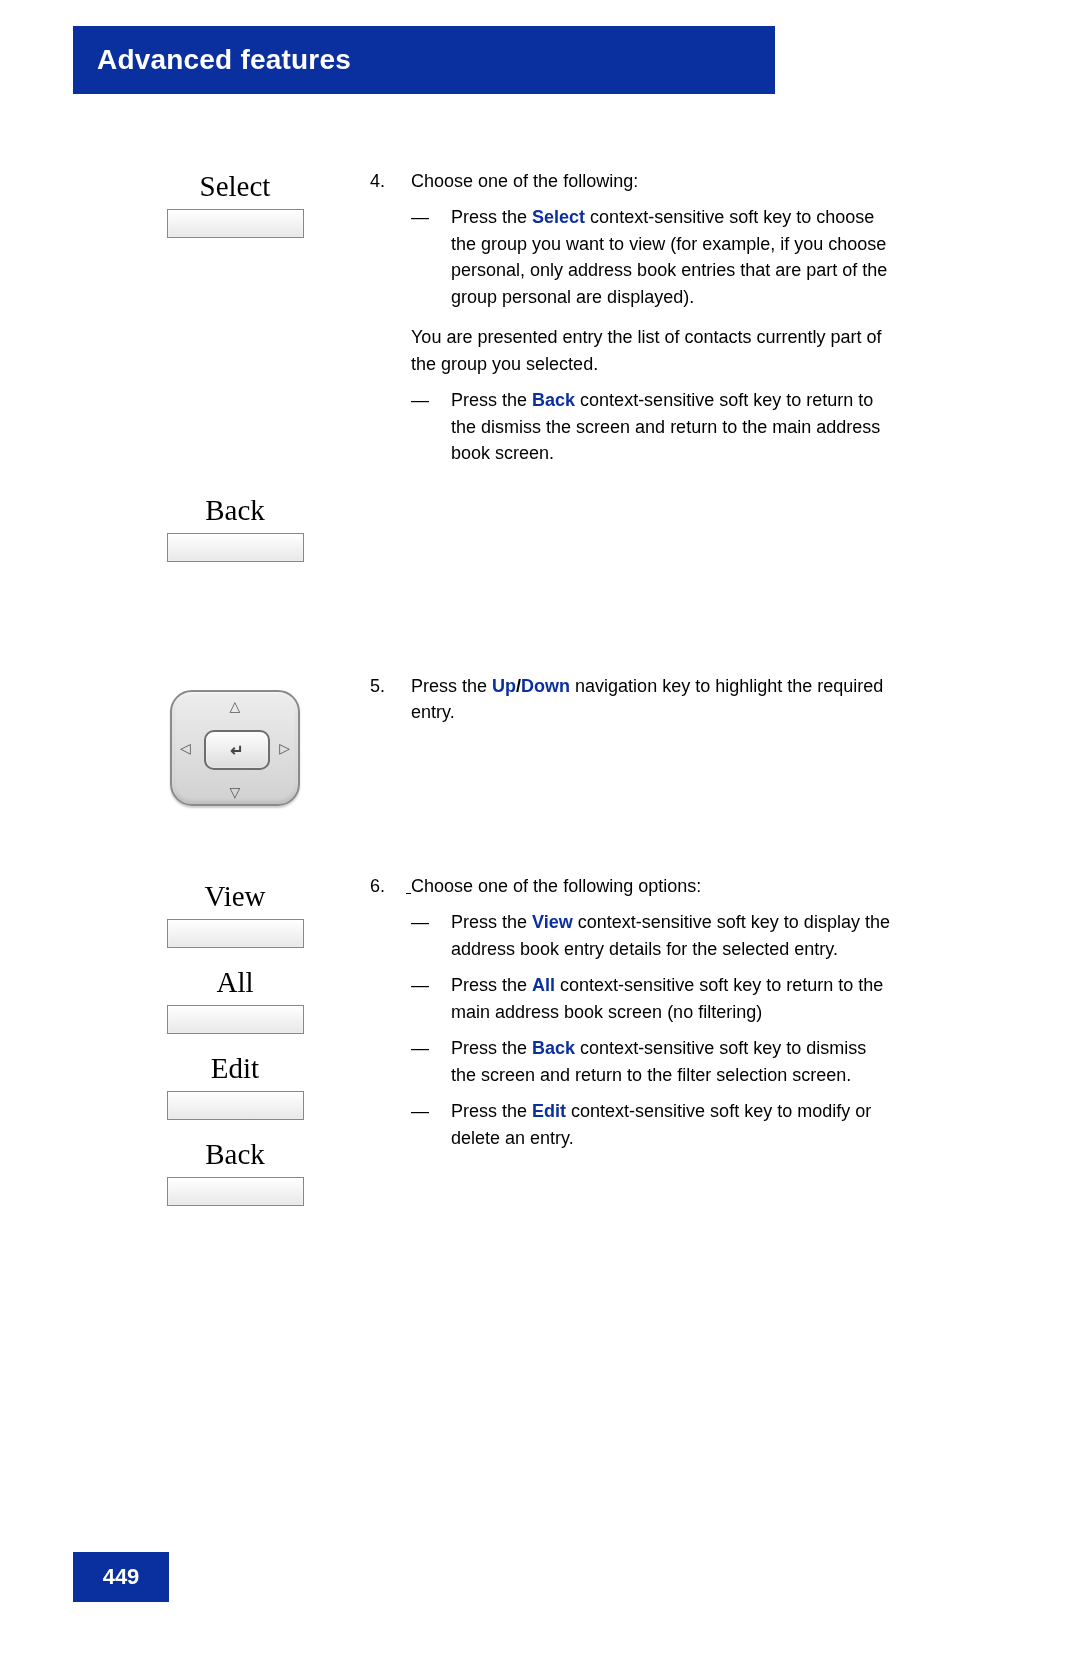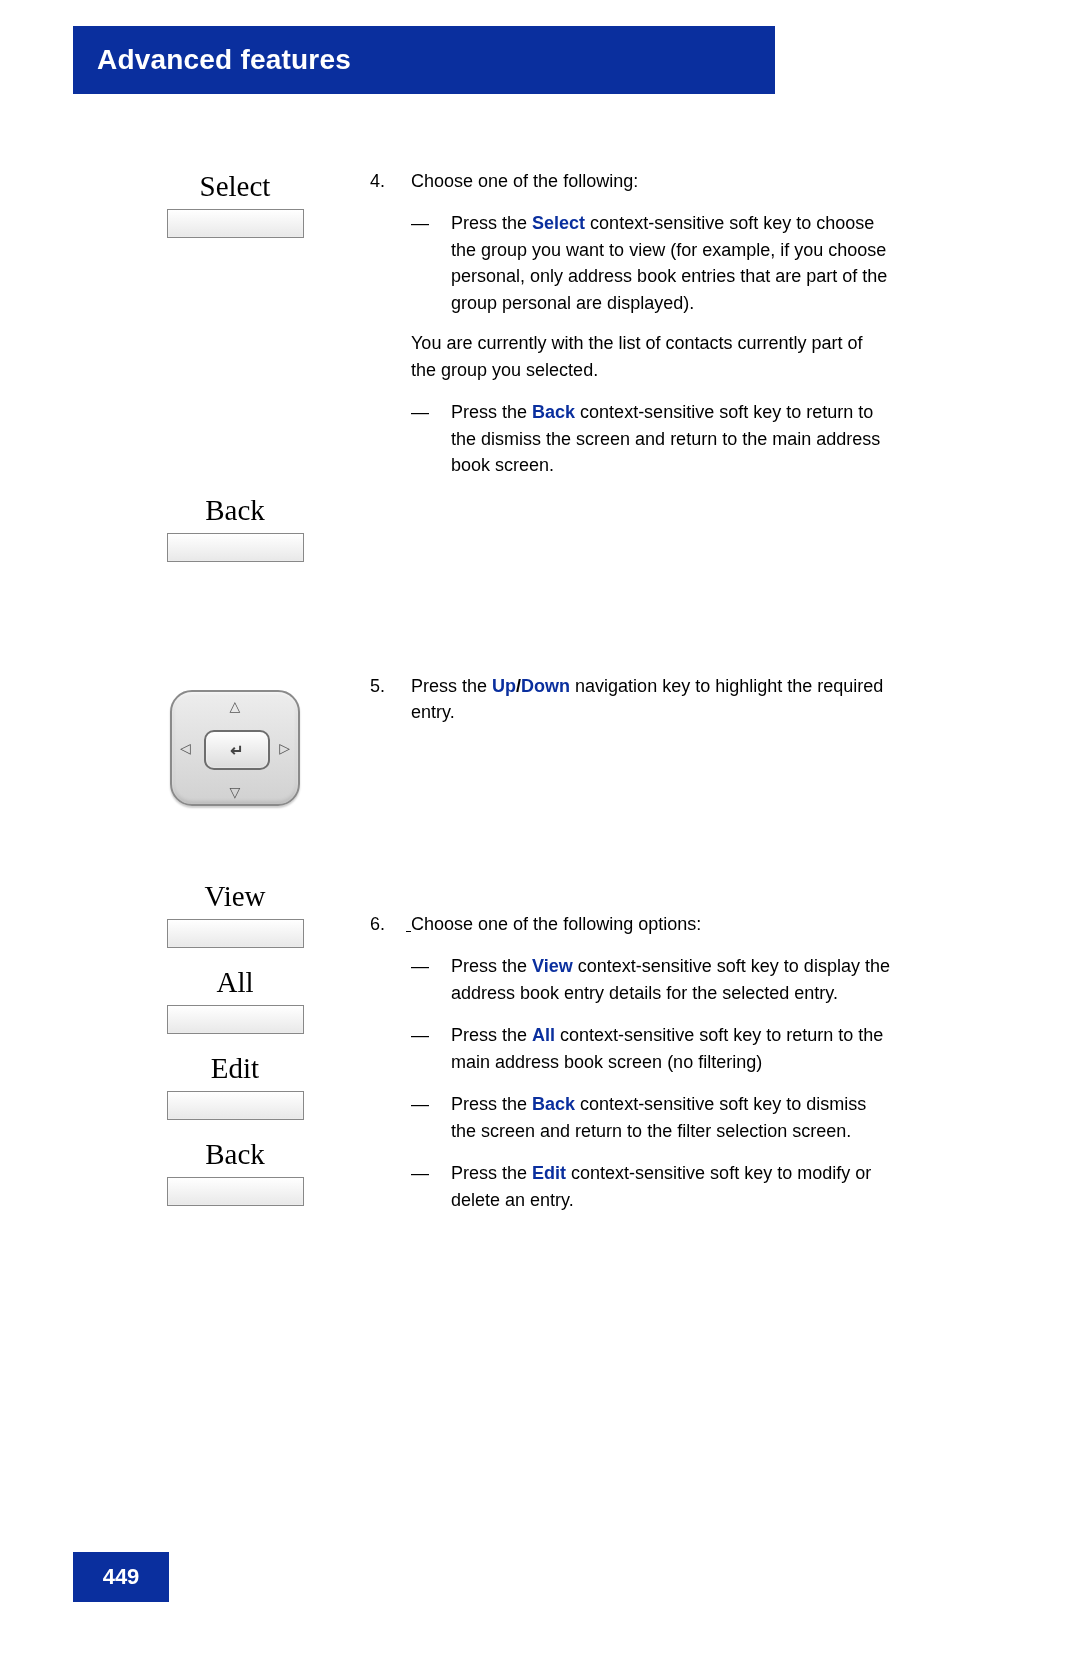--- a/index.html
+++ b/index.html
@@ -125,21 +125,21 @@
     vertical-align: top;
   }
   .step-body {
     display: inline-block;
     width: 480px;
     vertical-align: top;
   }
   .dash-item {
     padding-left: 40px;
     position: relative;
-    margin-top: 16px;
+    margin-top: 10px;
   }
   .dash-item::before {
     content: "—";
     position: absolute;
     left: 0;
     top: 0;
   }
   .inner-para {
     margin-top: 14px;
   }
@@ -169,21 +169,21 @@
     </div>
   </div>
 
   <div class="right-col" style="top:168px;">
     <span class="step-num">4.</span>
     <span class="step-body">
       <span>Choose one of the following:</span>
       <div class="dash-item">
         <span>Press the </span><span class="kw">Select</span><span> context-sensitive soft key to choose the group you want to view (for example, if you choose personal, only address book entries that are part of the group personal are displayed).</span>
       </div>
-      <div class="inner-para">You are currently with the list of contacts currently part of the group you selected.</div>
+      <div class="inner-para">You are presented entry the list of contacts currently part of the group you selected.</div>
       <div class="dash-item">
         <span>Press the </span><span class="kw">Back</span><span> context-sensitive soft key to return to the dismiss the screen and return to the main address book screen.</span>
       </div>
     </span>
   </div>
 
   <div class="left-col" style="top:690px;">
     <div class="navpad">
       <div class="navpad-body"></div>
       <div class="arrow up">△</div>
@@ -215,21 +215,21 @@
     <div class="softkey-block">
       <div class="softkey-label">Edit</div>
       <div class="softkey-btn"></div>
     </div>
     <div class="softkey-block">
       <div class="softkey-label">Back</div>
       <div class="softkey-btn"></div>
     </div>
   </div>
 
-  <div class="right-col" style="top:911px;text-decoration:underline;">
+  <div class="right-col" style="top:873px;text-decoration:underline;">
     <span class="step-num">6.</span>
     <span class="step-body">
       <span>Choose one of the following options:</span>
       <div class="dash-item">
         <span>Press the </span><span class="kw">View</span><span> context-sensitive soft key to display the address book entry details for the selected entry.</span>
       </div>
       <div class="dash-item">
         <span>Press the </span><span class="kw">All</span><span> context-sensitive soft key to return to the main address book screen (no filtering)</span>
       </div>
       <div class="dash-item">

